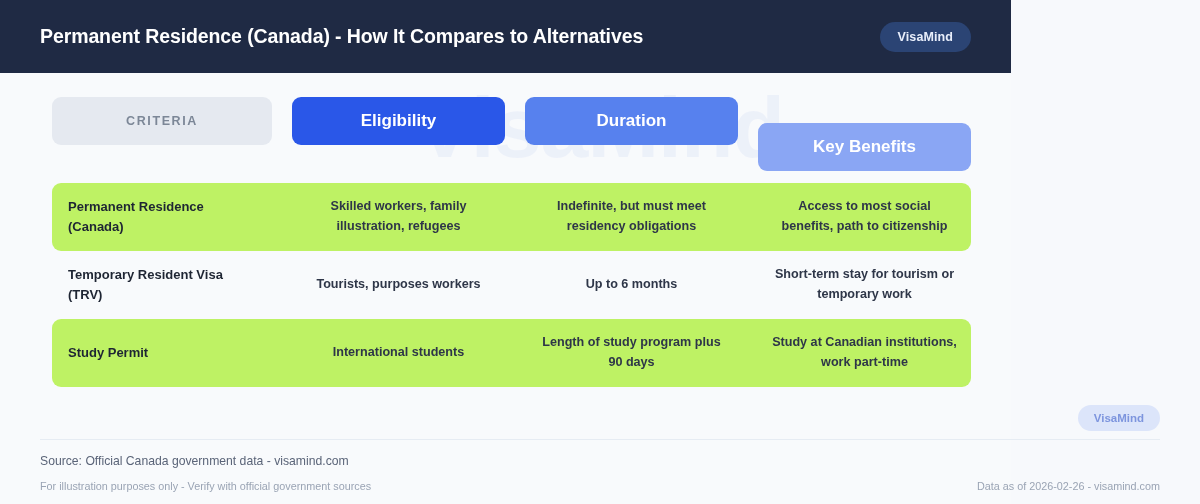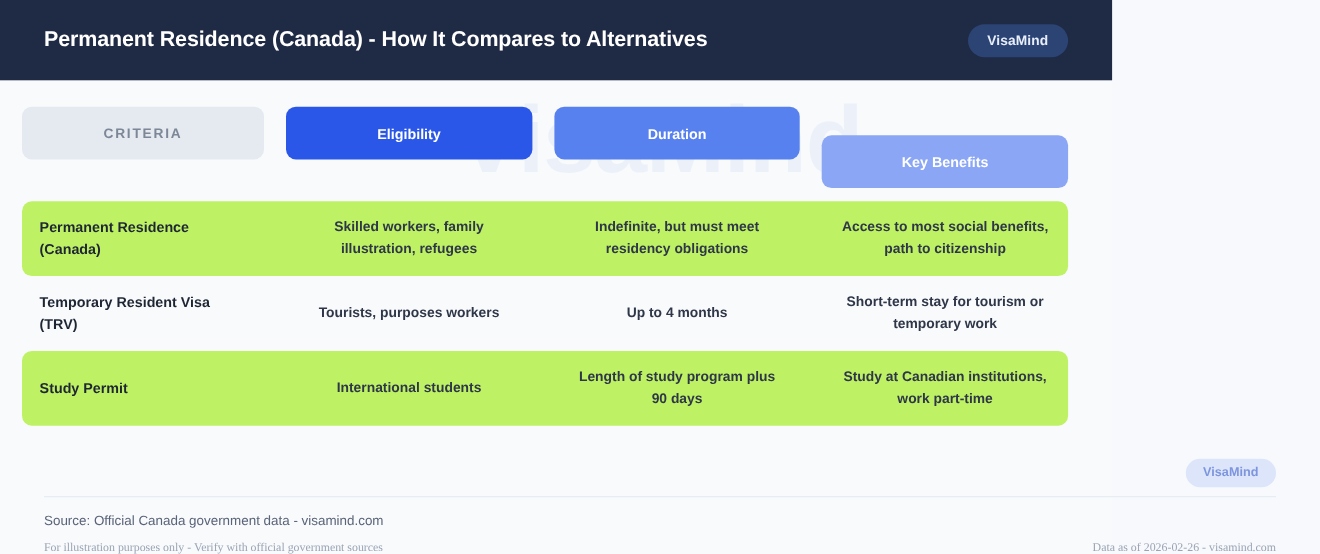--- a/index.html
+++ b/index.html
@@ -61,35 +61,35 @@
     letter-spacing: -1px;
     pointer-events: none;
     z-index: 0;
     user-select: none;
   }
 
   
   #table-area {
     position: relative;
     z-index: 2;
-    padding: 24px 40px 0 20px;
+    padding: 24px 40px 0 52px;
   }
 
   #header-row {
     display: flex;
     gap: 20px;
     margin-bottom: 12px;
   }
   .col-head {
     height: 48px;
     border-radius: 9px;
     display: flex;
     align-items: center;
     justify-content: center;
-    font-size: 13px;
+    font-size: 17px;
     font-weight: bold;
     color: #ffffff;
   }
   .col-head.c0 {
     flex: 0 0 220px;
     background: #e5e9f0;
     color: #7c8797;
     font-size: 12.5px;
     letter-spacing: 1.6px;
   }
@@ -158,21 +158,21 @@
     font-size: 12.2px;
     color: #5a6478;
     padding-bottom: 12px;
   }
   #footer-bottom {
     display: flex;
     justify-content: space-between;
     align-items: flex-start;
     font-size: 10.8px;
     color: #9aa4b4;
-    font-family: Liberation Serif, serif;
+    padding-bottom: 12px;
   }
 </style>
 </head>
 <body>
 
 <div id="page">
 
   <div id="header">
     <div id="header-title">Permanent Residence (Canada) - How It Compares to Alternatives</div>
     <div id="header-badge">VisaMind</div>
@@ -194,21 +194,21 @@
       <div class="data-row odd">
         <div class="cell first">Permanent Residence (Canada)</div>
         <div class="cell rest">Skilled workers, family illustration, refugees</div>
         <div class="cell rest">Indefinite, but must meet residency obligations</div>
         <div class="cell rest">Access to most social benefits, path to citizenship</div>
       </div>
 
       <div class="data-row even">
         <div class="cell first">Temporary Resident Visa (TRV)</div>
         <div class="cell rest">Tourists, purposes workers</div>
-        <div class="cell rest">Up to 4 months</div>
+        <div class="cell rest">Up to 6 months</div>
         <div class="cell rest">Short-term stay for tourism or temporary work</div>
       </div>
 
       <div class="data-row odd">
         <div class="cell first">Study Permit</div>
         <div class="cell rest">International students</div>
         <div class="cell rest">Length of study program plus 90 days</div>
         <div class="cell rest">Study at Canadian institutions, work part-time</div>
       </div>
 

